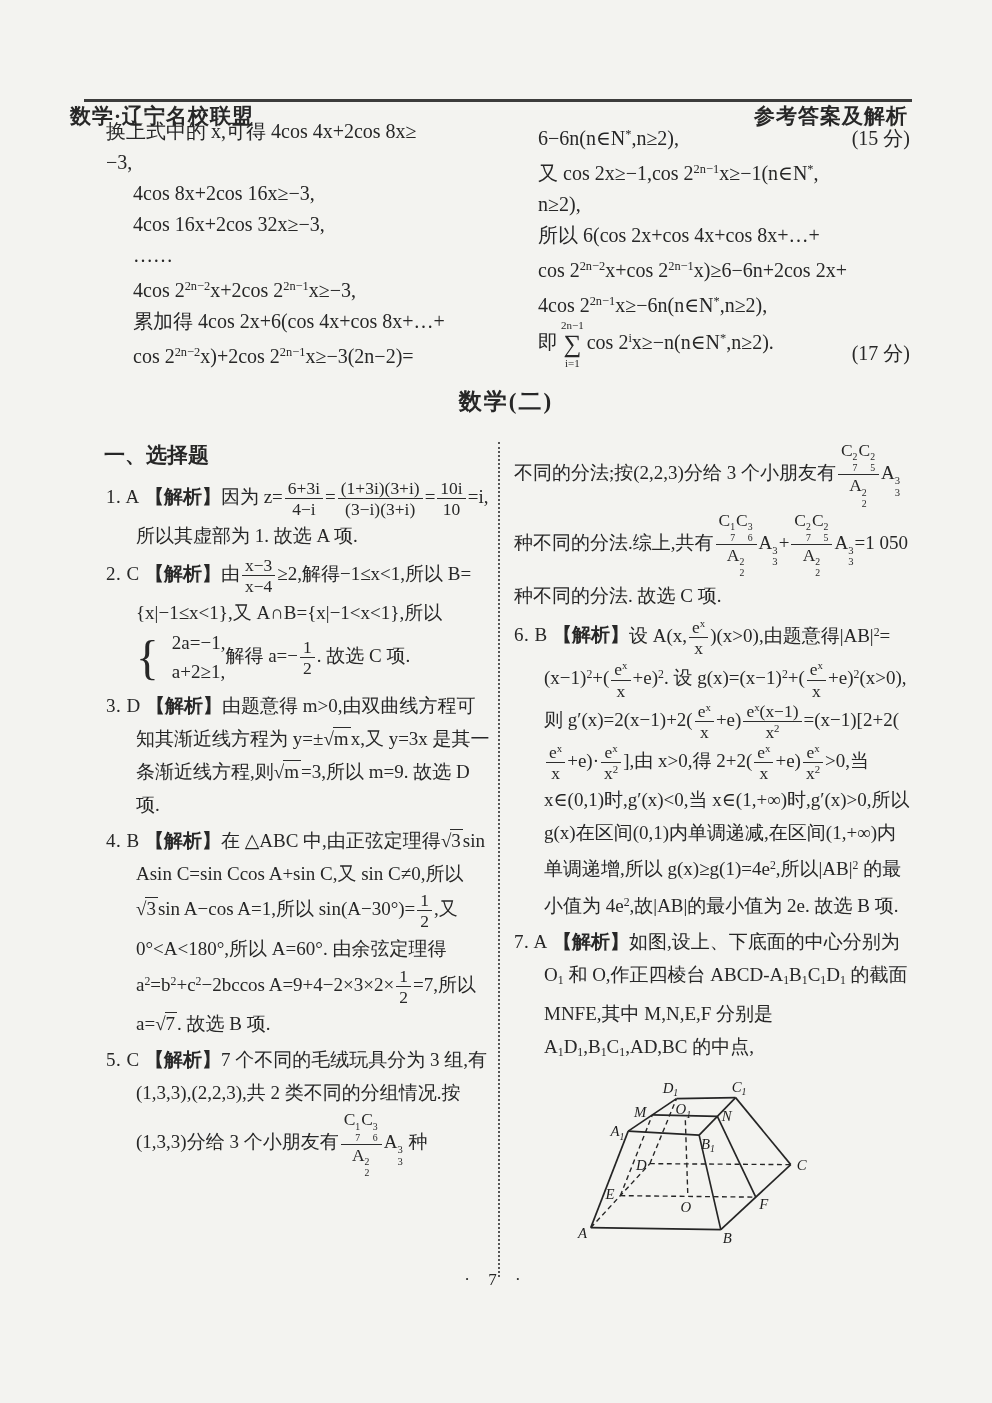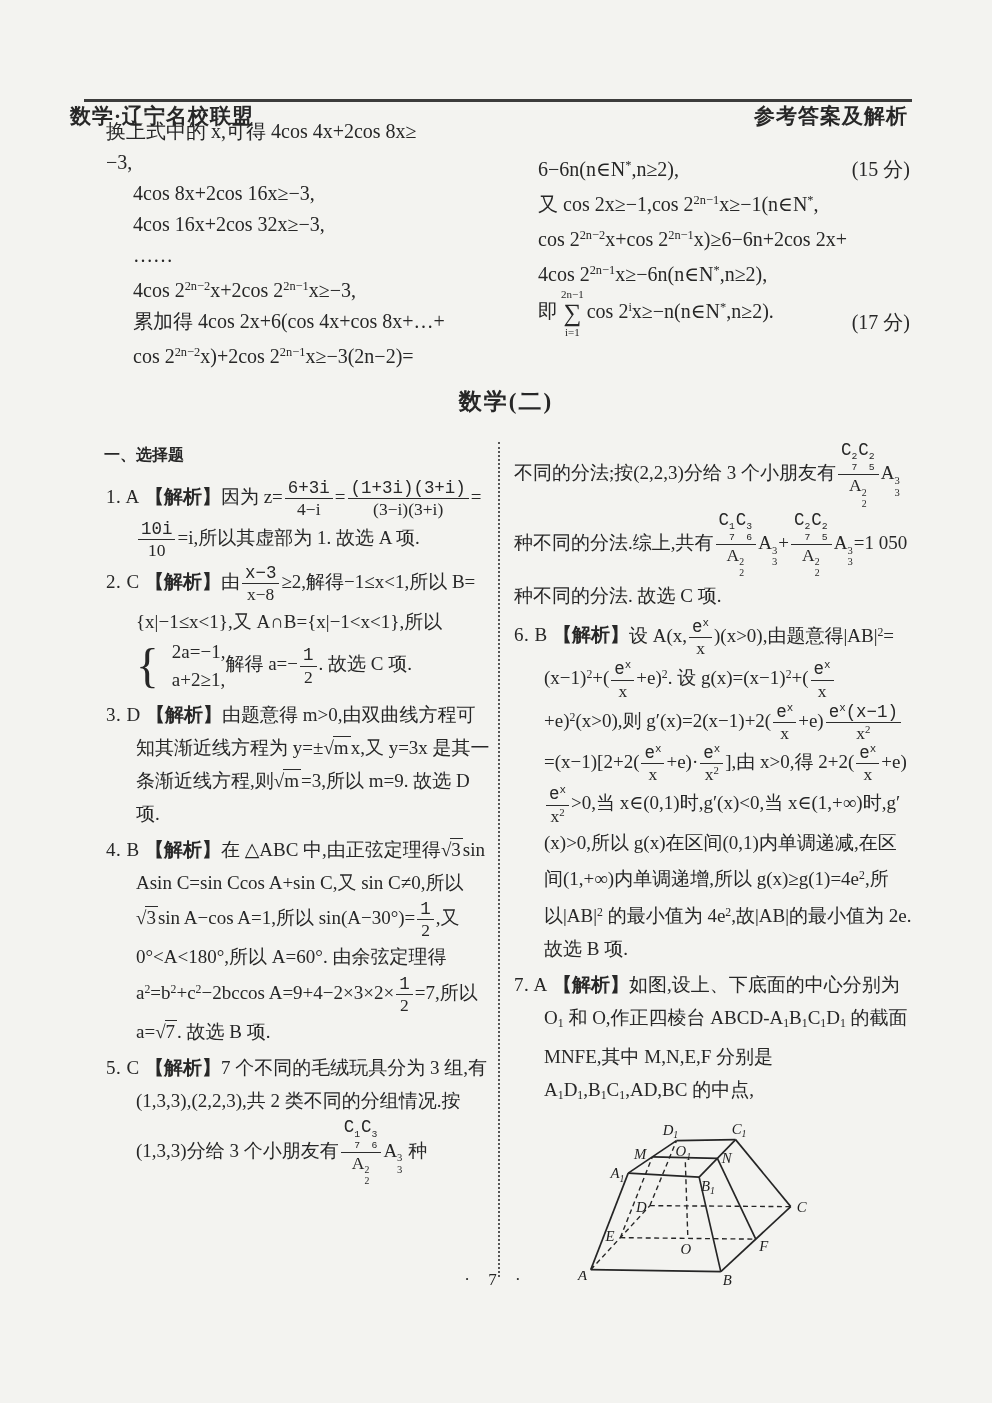--- a/index.html
+++ b/index.html
@@ -19,29 +19,29 @@
   .mline.scored{display:flex;justify-content:space-between;align-items:flex-end;}
   .score{padding-right:2px;}
   
   .mtitle{position:absolute;top:386px;left:0;right:0;text-align:center;
           font-size:23px;font-weight:bold;letter-spacing:2px;margin-left:20px;}
   
   .botsec{position:absolute;top:438px;left:86px;right:80px;bottom:126px;display:flex;align-items:stretch;}
   .bcol-l{width:412px;box-sizing:border-box;padding:0 8px 0 20px;}
   .bdiv{width:0;border-left:2px dotted #565656;margin:4px 0 0 0;}
   .bcol-r{flex:1;box-sizing:border-box;padding:2px 0 0 14px;}
-  .sechead{font-size:16px;font-weight:bold;line-height:34px;margin:0 0 6px -2px;}
+  .sechead{font-size:21px;font-weight:bold;line-height:34px;margin:0 0 6px -2px;}
   .prob{font-size:19px;line-height:33px;padding-left:30px;text-indent:-30px;margin-bottom:3px;}
   .prob.cont{padding-left:0;text-indent:0;}
   .pnum{letter-spacing:0.5px;}
   .ptag{font-weight:bold;}
   
   .fr{display:inline-flex;flex-direction:column;align-items:center;vertical-align:middle;
       line-height:1.15;font-size:0.92em;margin:0 2px;text-indent:0;}
-  .fr>.n{border-bottom:1.4px solid #2c2c2c;padding:0 3px;font-family:Liberation Mono, monospace;}
+  .fr>.n{border-bottom:1.4px solid #2c2c2c;padding:0 3px;}
   .fr>.d{padding:0 3px;}
   .sp{font-size:0.62em;vertical-align:0.55em;letter-spacing:0;}
   .sb{font-size:0.62em;vertical-align:-0.25em;}
   .ssk{display:inline-flex;flex-direction:column;align-items:flex-start;font-size:0.56em;
        line-height:1.12;vertical-align:-0.45em;margin:0 1px 0 0;text-indent:0;}
   .sq{white-space:nowrap;}
   .sq>.rsign{margin-right:-1px;}
   .sq>.rd{border-top:1.4px solid #2c2c2c;padding:0 2px 0 1px;}
   .sum{display:inline-flex;flex-direction:column;align-items:center;vertical-align:middle;
        line-height:1;margin:0 3px;text-indent:0;}
@@ -80,20 +80,22 @@
         <div class="mline indent">累加得 4cos 2x+6(cos 4x+cos 8x+…+</div>
         <div class="mline indent">cos 2<span class="sp">2n−2</span>x)+2cos 2<span class="sp">2n−1</span>x≥−3(2n−2)=</div>
       </div>
     <div class="tdiv"></div>
     <div class="tcol-r">
         <div class="mline scored">
           <span>6−6n(n∈N<span class="sp">*</span>,n≥2),</span>
           <span class="score">(15 分)</span>
         </div>
         <div class="mline">又 cos 2x≥−1,cos 2<span class="sp">2n−1</span>x≥−1(n∈N<span class="sp">*</span>,</div>
+        <div class="mline">n≥2),</div>
+        <div class="mline">所以 6(cos 2x+cos 4x+cos 8x+…+</div>
         <div class="mline">cos 2<span class="sp">2n−2</span>x+cos 2<span class="sp">2n−1</span>x)≥6−6n+2cos 2x+</div>
         <div class="mline">4cos 2<span class="sp">2n−1</span>x≥−6n(n∈N<span class="sp">*</span>,n≥2),</div>
         <div class="mline scored">
           <span>即<span class="sum">
               <span class="sl">2n−1</span>
               <span class="sg">∑</span>
               <span class="sl">i=1</span>
             </span>cos 2<span class="sp">i</span>x≥−n(n∈N<span class="sp">*</span>,n≥2).</span>
           <span class="score">(17 分)</span>
         </div>
@@ -111,21 +113,21 @@
                 <span class="d">4−i</span>
               </span>=<span class="fr">
                 <span class="n">(1+3i)(3+i)</span>
                 <span class="d">(3−i)(3+i)</span>
               </span>=<span class="fr">
                 <span class="n">10i</span>
                 <span class="d">10</span>
               </span>=i,所以其虚部为 1. 故选 A 项.</span></div>
           <div class="prob"><span class="pnum">2. C&nbsp;</span><span class="ptag">【解析】</span><span>由<span class="fr">
                 <span class="n">x−3</span>
-                <span class="d">x−8</span>
+                <span class="d">x−4</span>
               </span>≥2,解得−1≤x&lt;1,所以 B={x|−1≤x&lt;1},又 A∩B={x|−1&lt;x&lt;1},所以<span class="cases">
                 <span class="cb">{</span>
                 <span class="cl">
                   <span>2a=−1,</span>
                   <span>a+2≥1,</span>
                 </span>
               </span>解得 a=−<span class="fr">
                 <span class="n">1</span>
                 <span class="d">2</span>
               </span>. 故选 C 项.</span></div>

